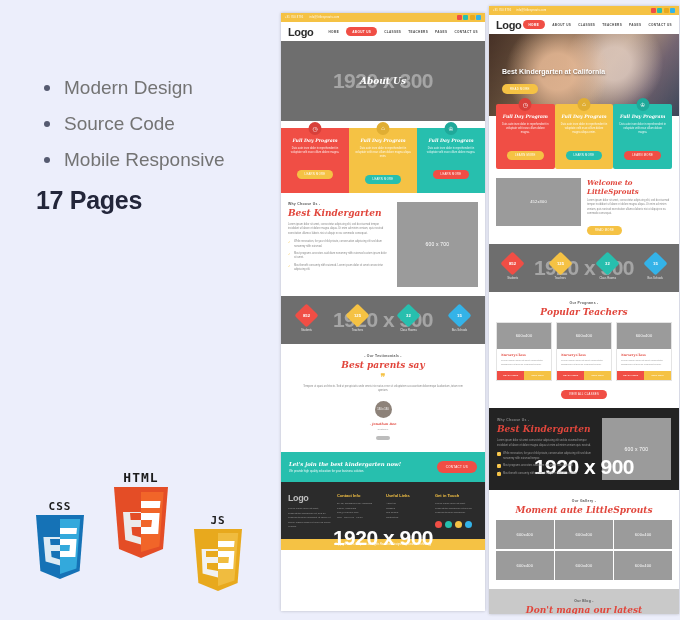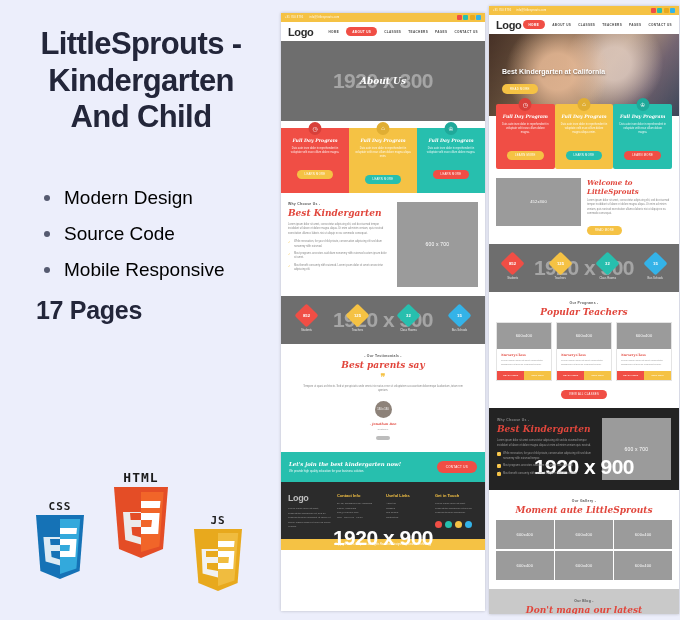--- a/index.html
+++ b/index.html
@@ -13,21 +13,21 @@
 
   
   .promo { position: absolute; left: 0; top: 0; width: 280px; height: 620px; padding: 26px 16px 0 18px; }
   .promo-title {
     font-size: 31px; font-weight: 700; line-height: 1.18;
     color: #23263a; text-align: center; letter-spacing: -0.6px;
     padding: 0 4px;
   }
   .promo-features { list-style: none; margin: 52px 0 0 26px; }
   .promo-features li {
-    position: relative; font-size: 19px; color: #000000;
+    position: relative; font-size: 19px; color: #737373;
     line-height: 1.0; margin-bottom: 17px; padding-left: 20px;
   }
   .promo-features li::before {
     content: ""; position: absolute; left: 0; top: 7px;
     width: 6px; height: 6px; border-radius: 50%; background: #555a70;
   }
   .promo-pages { margin: 12px 0 0 18px; font-size: 25px; font-weight: 700; color: #23263a; letter-spacing: -0.3px; }
 
   
   .logos { position: absolute; left: 22px; top: 452px; width: 250px; height: 160px; }
@@ -135,21 +135,20 @@
   .gal .ph { height: 29px; font-size: 4px; }
 
   .blogsec { background: #c9c9c9; padding: 10px 8px 14px; text-align: center; }
 </style>
 </head>
 <body>
 
 <div class="stage">
 
   <div class="promo">
-    <div class="promo-title">LittleSprouts - Kindergarten And Child</div>
     <ul class="promo-features">
       <li>Modern Design</li>
       <li>Source Code</li>
       <li>Mobile Responsive</li>
     </ul>
     <div class="promo-pages">17 Pages</div>
   </div>
 
   <div class="logos">
 

